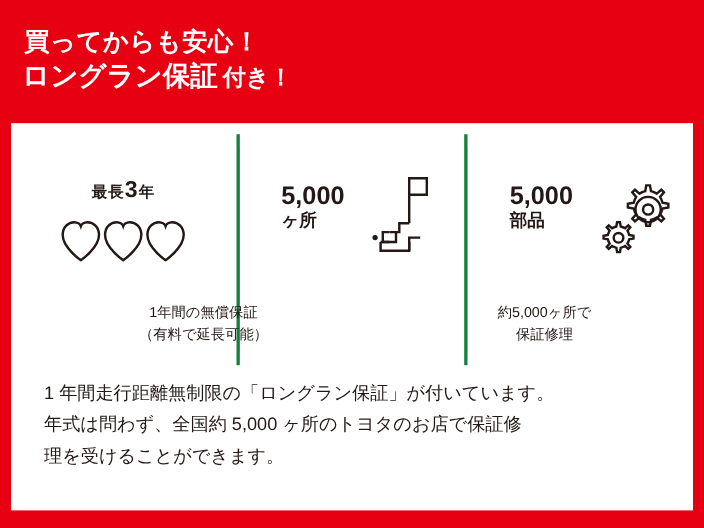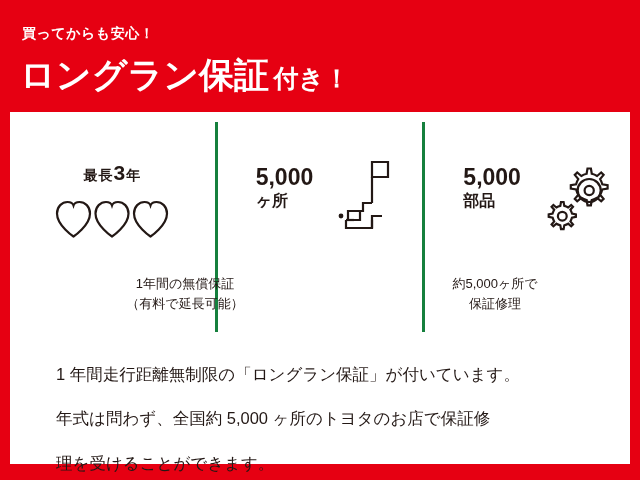--- a/index.html
+++ b/index.html
@@ -26,40 +26,40 @@
     left: 0;
     top: 0;
     width: 640px;
     height: 112px;
     color: #ffffff;
   }
   .header-sub {
     position: absolute;
     left: 22px;
     top: 26px;
-    font-size: 14px;
+    font-size: 23px;
     font-weight: bold;
     letter-spacing: 0.5px;
     line-height: 1;
     white-space: nowrap;
   }
   .header-main {
     position: absolute;
     left: 20px;
     top: 57px;
     line-height: 1;
     white-space: nowrap;
   }
   .header-main .big {
-    font-size: 35px;
+    font-size: 25px;
     font-weight: bold;
     letter-spacing: 0px;
   }
   .header-main .small {
-    font-size: 25px;
+    font-size: 21px;
     font-weight: bold;
     letter-spacing: 0px;
   }
   
   .card {
     position: absolute;
     left: 10px;
     top: 112px;
     width: 620px;
     height: 352px;
@@ -155,21 +155,21 @@
   .para {
     position: absolute;
     left: 30px;
     top: 232px;
     width: 562px;
     color: #231815;
     font-size: 16.5px;
     line-height: 1.72;
     letter-spacing: 0px;
   }
-  .para p { margin: 16px; }
+  .para p { margin: 0; }
 </style>
 </head>
 <body>
 
 <div class="banner">
 
   <div class="header">
     <div class="header-sub">買ってからも安心！</div>
     <div class="header-main">
       <span class="big">ロングラン保証</span>

